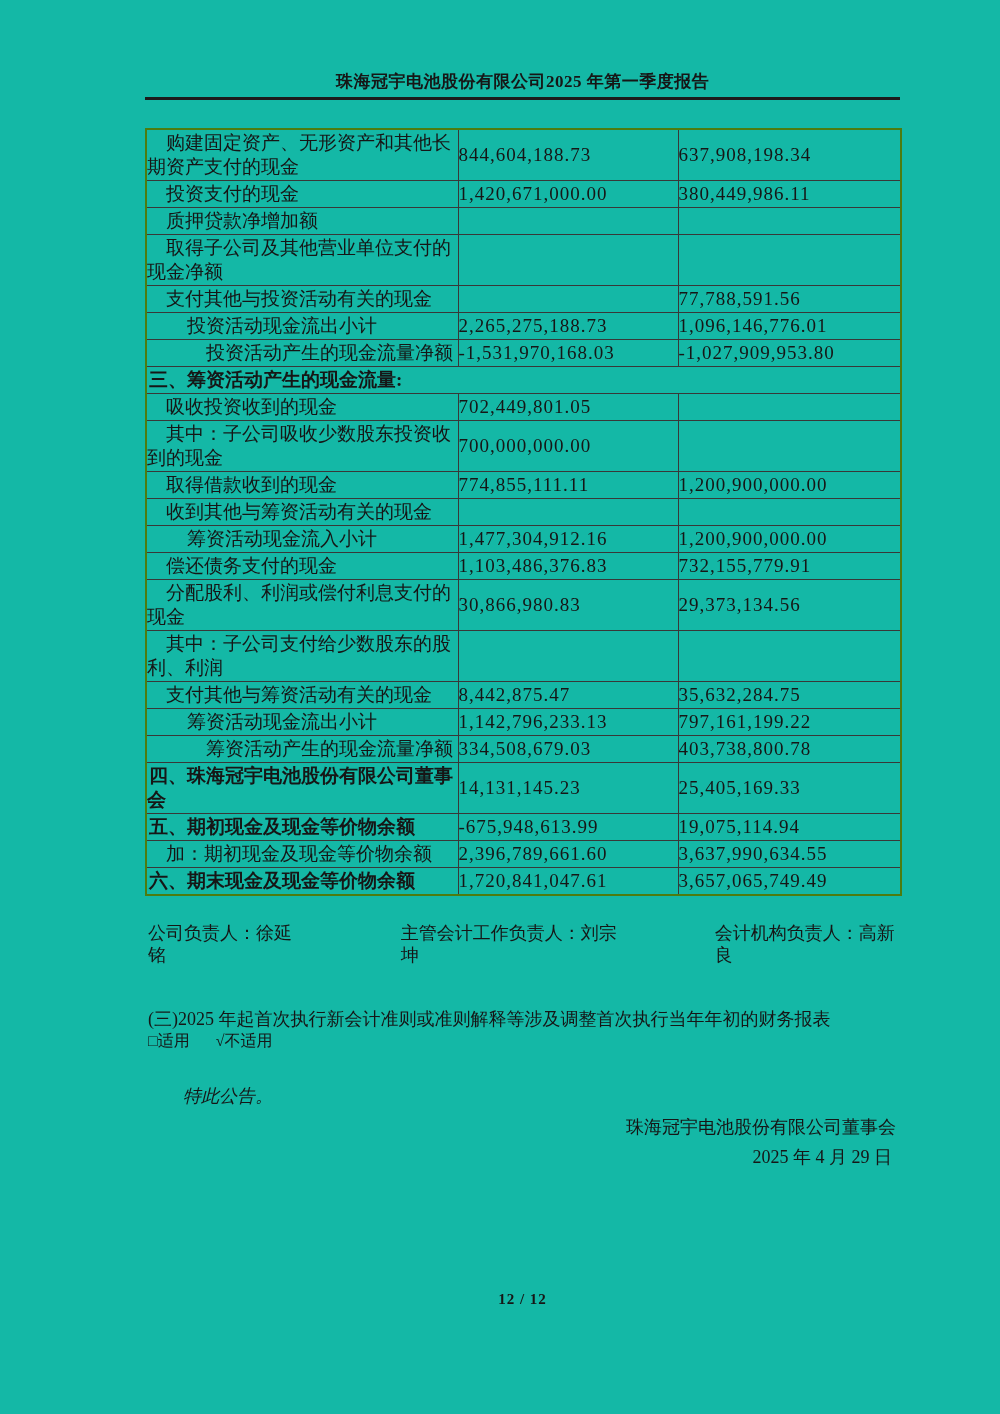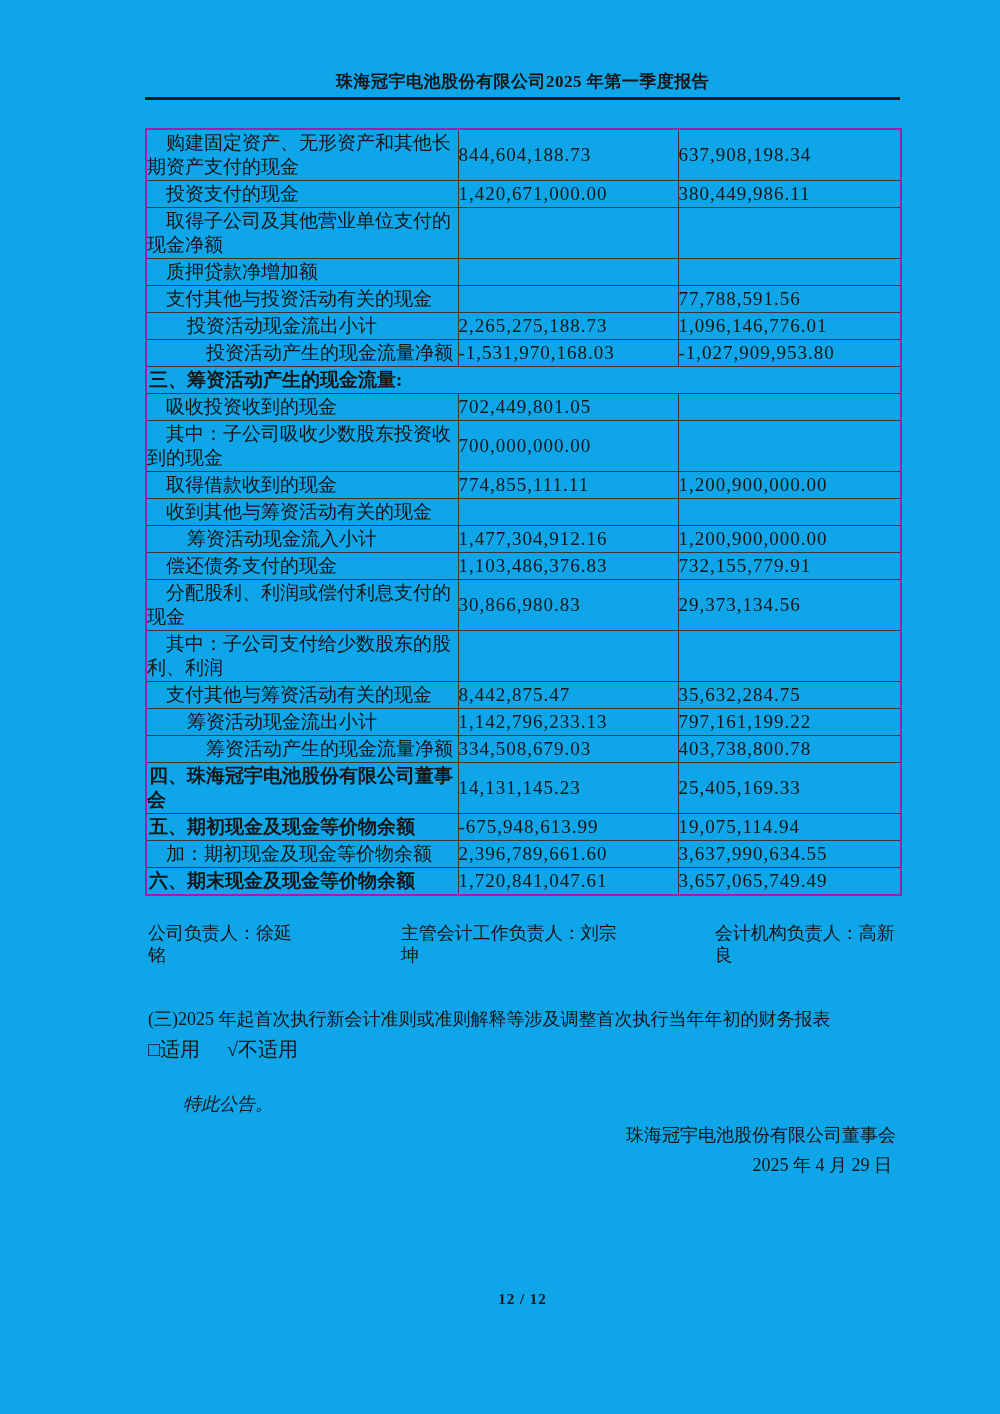--- a/index.html
+++ b/index.html
@@ -10,21 +10,21 @@
   body {
     width: 1000px;
     height: 1414px;
     font-family: "Liberation Serif", "DejaVu Serif", serif;
     color: #161616;
   }
   .page {
     position: relative;
     width: 1000px;
     height: 1414px;
-    background: #0ea5e9;
+    background: #14b8a6;
     overflow: hidden;
   }
   .content {
     position: absolute;
     left: 145px;
     top: 0;
     width: 755px;
   }
   .doc-title {
     margin-top: 71px;
@@ -38,21 +38,21 @@
     margin-top: 4px;
     height: 3px;
     background: #1c1c1c;
   }
   table.cf-table {
     margin-top: 28px;
     width: 755px;
     border-collapse: collapse;
     table-layout: fixed;
     font-size: 19px;
-    border: 2px solid #a21caf;
+    border: 2px solid #4d7c0f;
   }
   table.cf-table td {
     border: 1px solid #383838;
     padding: 1px 0;
     line-height: 24px;
     vertical-align: middle;
     overflow: hidden;
   }
   td.lbl {
     padding-left: 2px;
@@ -82,22 +82,22 @@
   }
   .signatories .sig2 { margin-left: 53px; }
   .signatories .sig3 { margin-left: 47px; }
   .note-line {
     margin-top: 42px;
     font-size: 18px;
     line-height: 22px;
     padding-left: 3px;
   }
   .applicability {
-    margin-top: 8px;
-    font-size: 20px;
+    margin-top: 0;
+    font-size: 16px;
     line-height: 22px;
     padding-left: 3px;
   }
   .applicability .opt2 { margin-left: 22px; }
   .announcement {
     margin-top: 33px;
     font-size: 18px;
     line-height: 22px;
     padding-left: 38px;
     font-style: italic;
@@ -148,26 +148,26 @@
             <td class="lbl ind1">购建固定资产、无形资产和其他长期资产支付的现金</td>
             <td class="val">844,604,188.73</td>
             <td class="val">637,908,198.34</td>
           </tr>
           <tr>
             <td class="lbl ind1">投资支付的现金</td>
             <td class="val">1,420,671,000.00</td>
             <td class="val">380,449,986.11</td>
           </tr>
           <tr>
+            <td class="lbl ind1">质押贷款净增加额</td>
+            <td class="val"></td>
+            <td class="val"></td>
+          </tr>
+          <tr>
             <td class="lbl ind1">取得子公司及其他营业单位支付的现金净额</td>
-            <td class="val"></td>
-            <td class="val"></td>
-          </tr>
-          <tr>
-            <td class="lbl ind1">质押贷款净增加额</td>
             <td class="val"></td>
             <td class="val"></td>
           </tr>
           <tr>
             <td class="lbl ind1">支付其他与投资活动有关的现金</td>
             <td class="val"></td>
             <td class="val">77,788,591.56</td>
           </tr>
           <tr>
             <td class="lbl ind2">投资活动现金流出小计</td>

